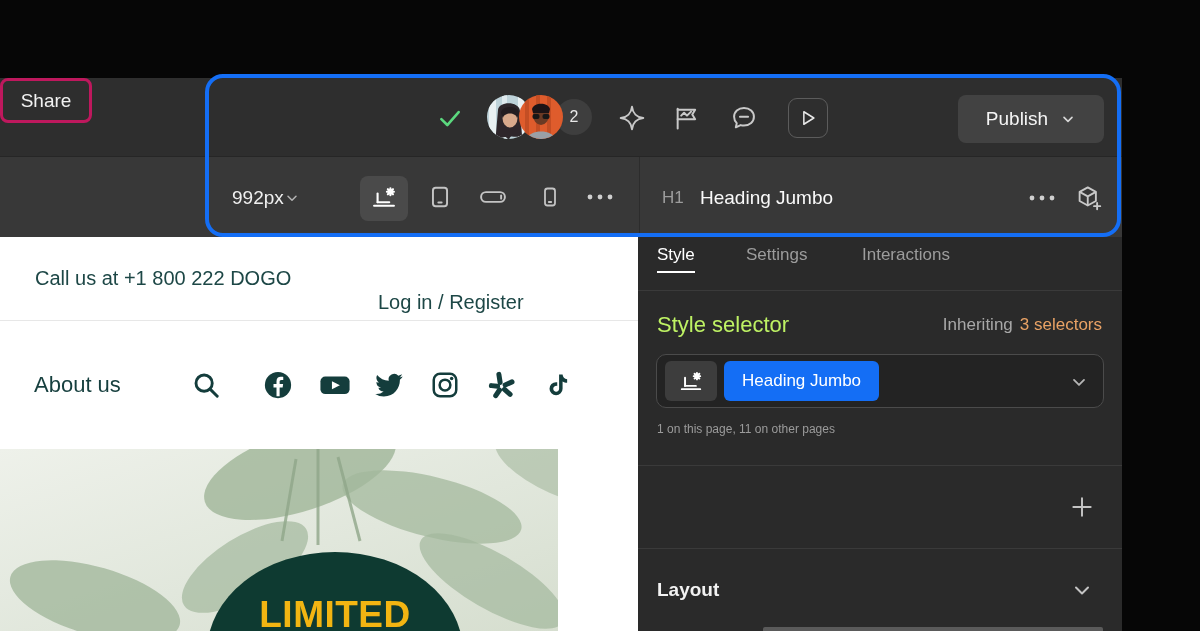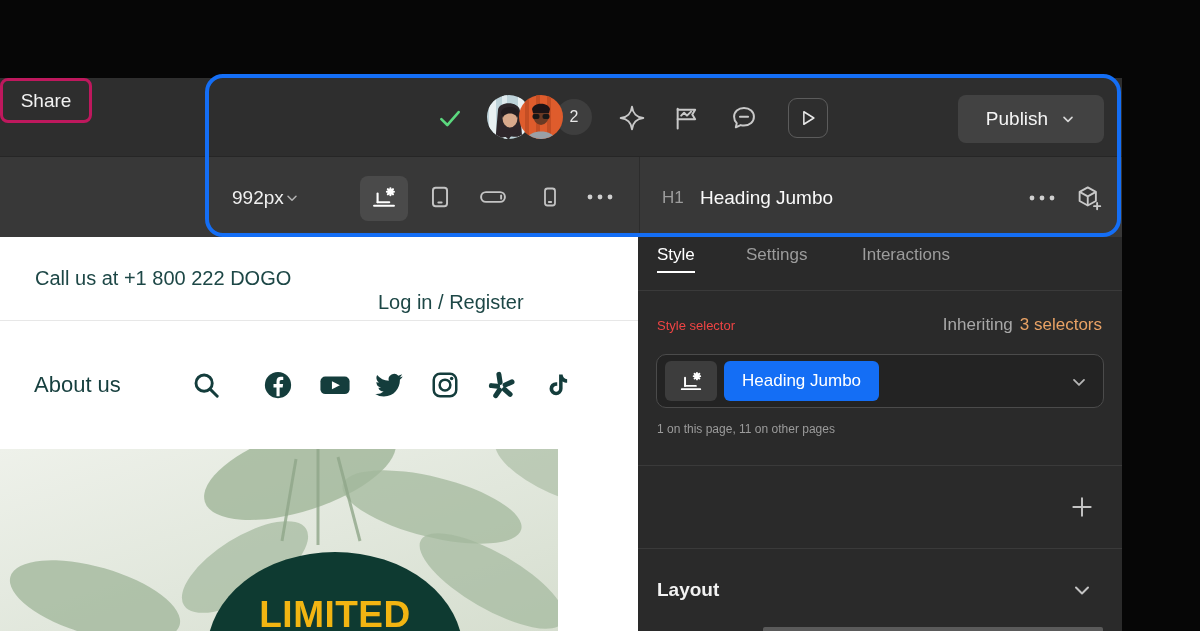--- a/index.html
+++ b/index.html
@@ -87,21 +87,21 @@
     color:#9c9c9c; cursor:pointer; }
   .tab.active { color:#ffffff; font-weight:500; }
   .tab.active::after { content:""; position:absolute; left:0; bottom:0; width:100%; height:2px;
     background:#ffffff; }
   .tab-style { left:19px; }
   .tab-settings { left:108px; }
   .tab-interactions { left:224px;text-align:center; }
 
   .sel-label-row { position:absolute; left:0; top:70px; width:484px; height:36px; }
   .sel-label { position:absolute; left:19px; top:0; height:36px; display:flex; align-items:center;
-    color:#ef4444; font-size:13px; }
+    color:#bef264; font-size:22px; }
   .inheriting { position:absolute; right:20px; top:0; height:36px; display:flex; align-items:center;
     gap:7px; font-size:17px; }
   .inheriting .pre { color:#a8a8a8; }
   .inheriting .cnt { color:#e9a265; cursor:pointer; }
 
   .selector-box { position:absolute; left:18px; top:117px; width:448px; height:54px; background:#232323;
     border:1px solid #4b4b4b; border-radius:10px; }
   .selector-chip { position:absolute; left:8px; top:6px; width:52px; height:40px; background:#3d3d3d;
     border-radius:6px; display:flex; align-items:center; justify-content:center; }
   .selector-pill { position:absolute; left:67px; top:6px; height:40px; background:#146ef5;

